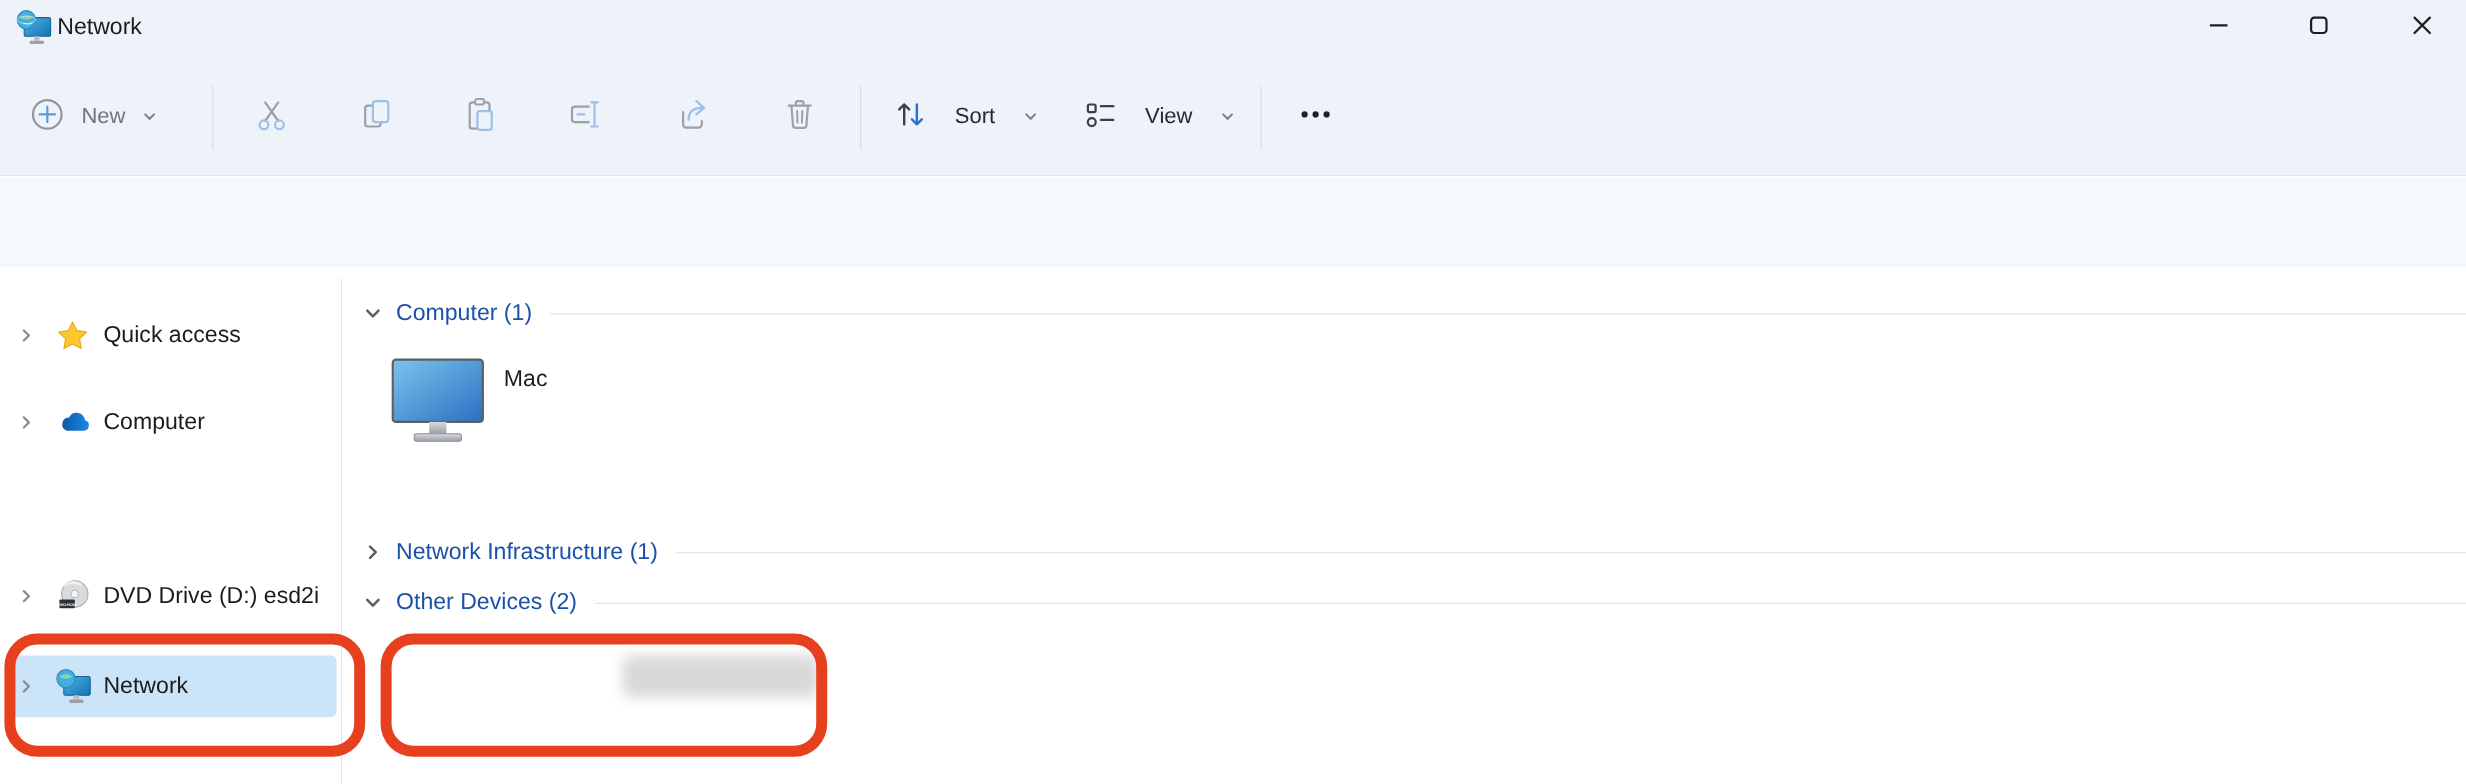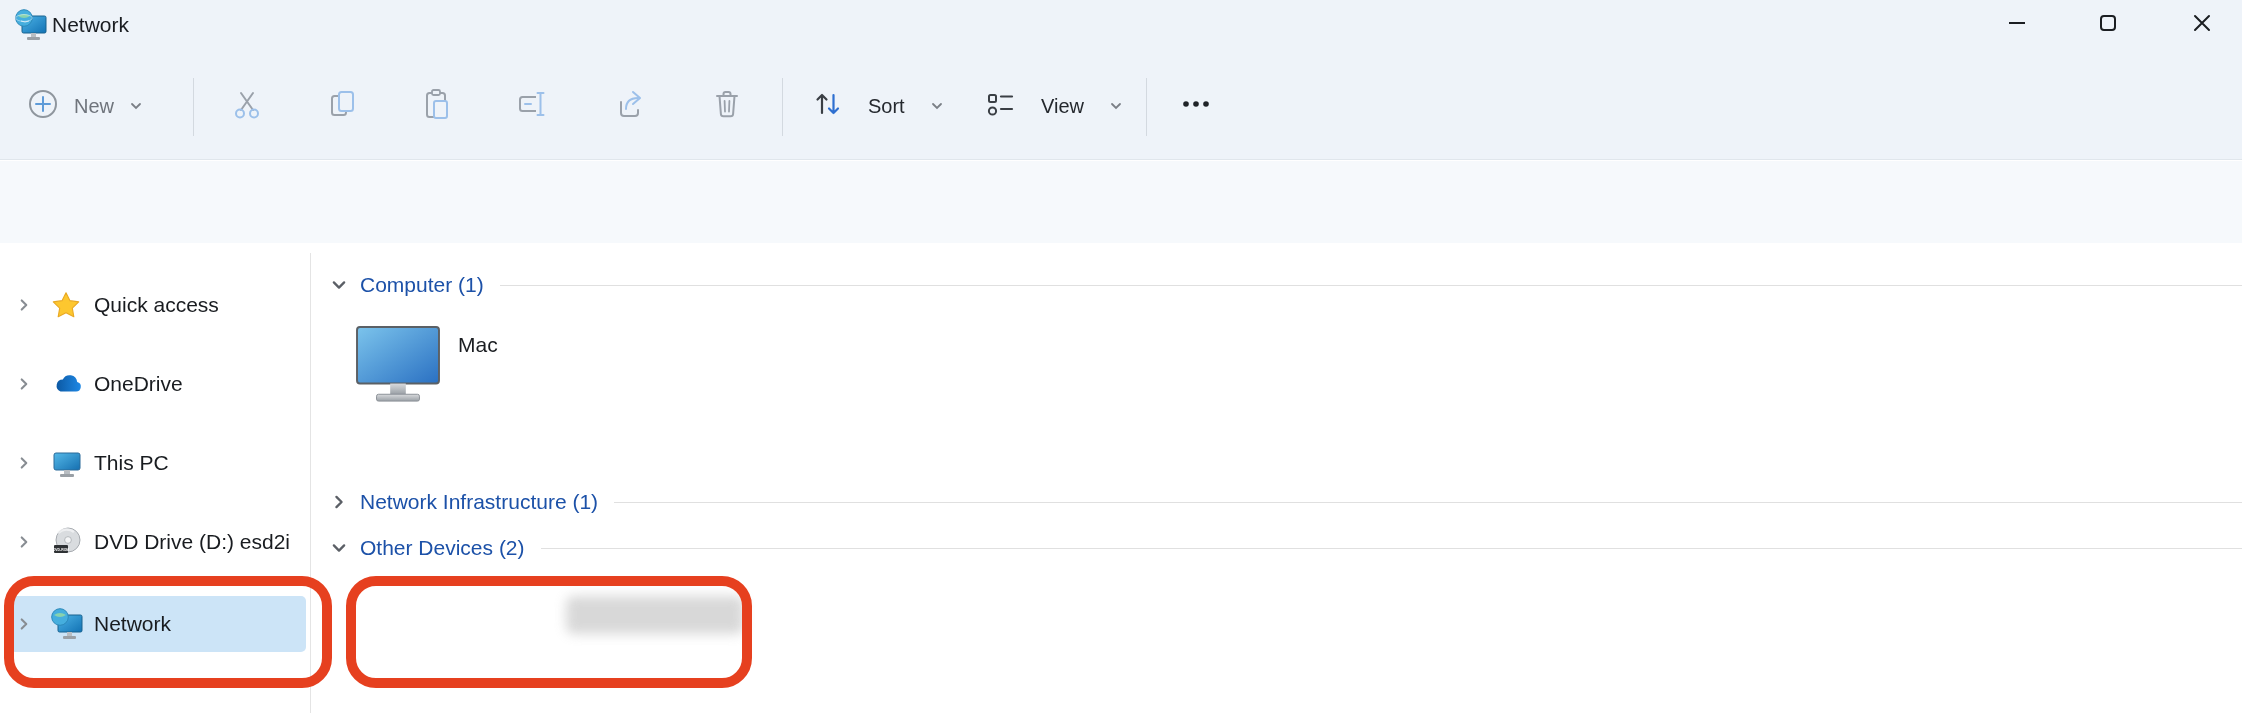--- a/index.html
+++ b/index.html
@@ -325,44 +325,23 @@
         <svg width="34" height="34" viewBox="0 0 34 34">
           <defs>
               <linearGradient id="god" x1="0" y1="0" x2="1" y2="0">
             <stop offset="0" stop-color="#0c59a4"></stop>
                 <stop offset="1" stop-color="#1e88e5"></stop>
               </linearGradient>
             </defs>
           <path d="M10.5 24.5 h15.5 a4.8 4.8 0 0 0 1.2 -9.45 a7.6 7.6 0 0 0 -14.4 -2.5 a6.2 6.2 0 0 0 -2.3 11.95 z" fill="url(#god)"></path>
         </svg>
       </span>
-      <span class="side-label">OneDrive</span>
-    </div>
-
-    <div class="side-item" style="top:192px">
-      <span class="chev">
-        <svg width="16" height="16" viewBox="0 0 14 14" fill="none">
-            <path d="M5 3 l4 4 -4 4" stroke="#888d93" stroke-width="1.8" stroke-linecap="round" stroke-linejoin="round"></path>
-          </svg>
-      </span>
-      <span class="ic">
-        <svg width="34" height="34" viewBox="0 0 34 34">
-          <defs>
-              <linearGradient id="gpc" x1="0" y1="0" x2="1" y2="1">
-            <stop offset="0" stop-color="#55b9e8"></stop>
-                <stop offset="1" stop-color="#156fb0"></stop>
-              </linearGradient>
-            </defs>
-          <rect x="4" y="7" width="26" height="17" rx="2" fill="url(#gpc)" stroke="#2a6a99" stroke-width="1"></rect>
-          <rect x="14" y="24" width="6" height="4" fill="#b9bec3"></rect>
-          <rect x="10" y="28" width="14" height="3" rx="1" fill="#9aa0a6"></rect>
-        </svg>
-      </span>
-      <span class="side-label">This PC</span>
-    </div>
+      <span class="side-label">Computer</span>
+    </div>
+
 
     <div class="side-item" style="top:271px">
       <span class="chev">
         <svg width="16" height="16" viewBox="0 0 14 14" fill="none">
             <path d="M5 3 l4 4 -4 4" stroke="#888d93" stroke-width="1.8" stroke-linecap="round" stroke-linejoin="round"></path>
           </svg>
       </span>
       <span class="ic">
         <svg width="34" height="34" viewBox="0 0 34 34">
           <circle cx="18" cy="15" r="12" fill="#d9dcdf" stroke="#a7abb0" stroke-width="1"></circle>

